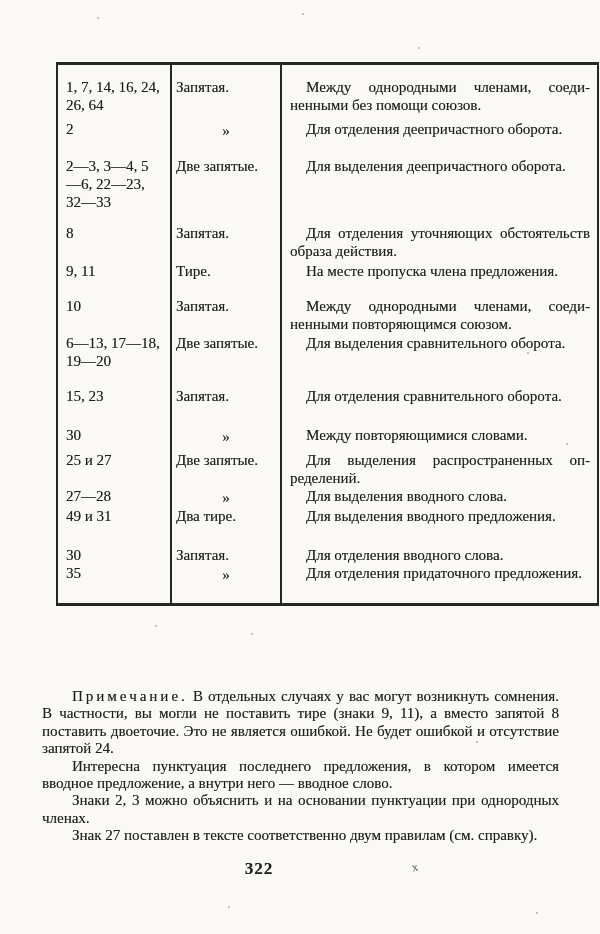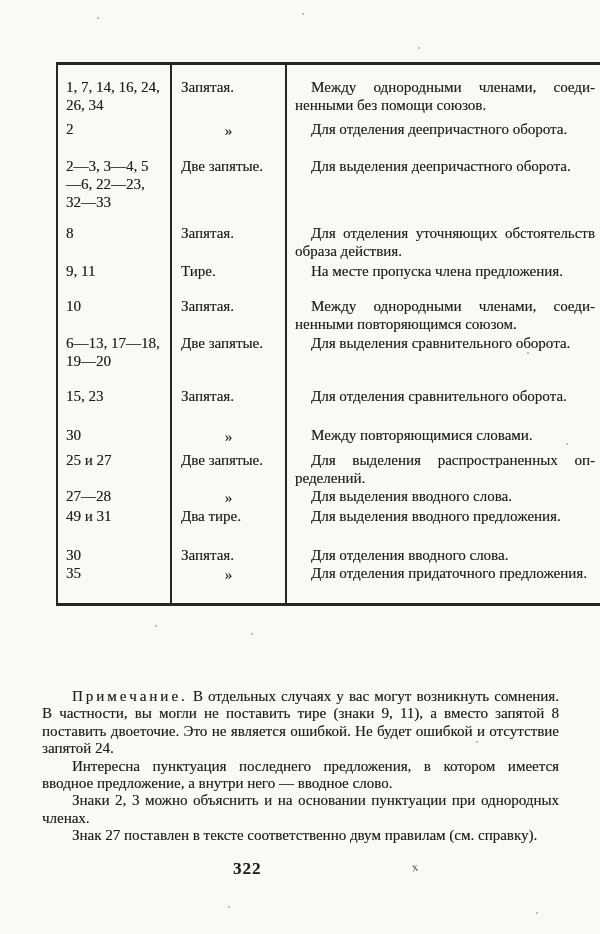--- a/index.html
+++ b/index.html
@@ -27,21 +27,21 @@
   }
   table.rules td { vertical-align:top; overflow:hidden; }
   td.c-signs {
     width:94px;
     border-right:2px solid #262626;
     padding:0 10px 0 8px;
   }
   td.c-mark {
     width:95px;
     border-right:2px solid #262626;
-    padding:0 9px 0 9px;
+    padding:0 9px 0 4px;
   }
   td.c-mark.ditto { text-align:center; padding:2px 0 0 0; }
   td.c-usage {
     width:300px;
     padding:0 7px 0 8px;
     text-align:justify;
     text-indent:16px;
   }
   tr.r1  { height:56px; } tr.r1 td { padding-top:13px; }
   tr.r2  { height:37px; }
@@ -64,21 +64,21 @@
     font-size:15px; line-height:17.4px;
     text-align:justify;
     margin-top:35px;
   }
   .note p { margin:0; text-indent:30px; }
   .note-label { letter-spacing:3px; }
 
   
   .pagenum {
     position:absolute; left:233px; top:859px; width:52px;
-    text-align:left;
+    text-align:center;
     font-size:17px; font-weight:bold; letter-spacing:1px;
   }
   .stray-mark {
     position:absolute; left:412px; top:860px;
     font-size:12px; color:#4a4a4a;
     transform:rotate(-12deg);
     text-shadow:none;
   }
 
   
@@ -88,21 +88,21 @@
   }
 </style>
 </head>
 <body>
 
 <div class="page">
 
   <table class="rules">
     <tbody>
       <tr class="r1">
-        <td class="c-signs">1, 7, 14, 16, 24, 26, 34</td>
+        <td class="c-signs">1, 7, 14, 16, 24, 26, 64</td>
         <td class="c-mark">Запятая.</td>
         <td class="c-usage">Между однородными членами, соеди­ненными без помощи союзов.</td>
       </tr>
       <tr class="r2">
         <td class="c-signs">2</td>
         <td class="c-mark ditto">»</td>
         <td class="c-usage">Для отделения деепричастного обо­рота.</td>
       </tr>
       <tr class="r3">
         <td class="c-signs">2—3, 3—4, 5—6, 22—23, 32—33</td>

